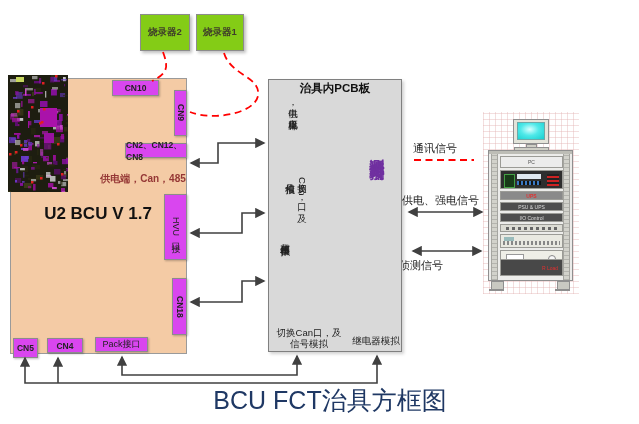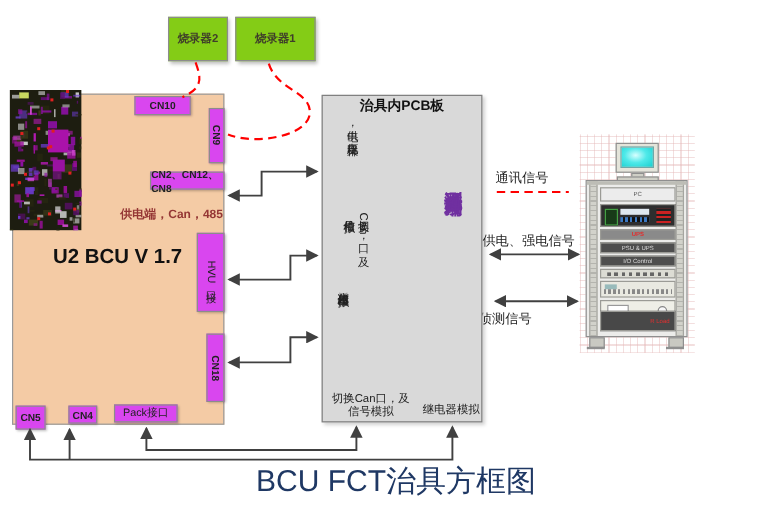--- a/index.html
+++ b/index.html
@@ -40,21 +40,21 @@
         border:1px solid #6ea8a8;}
 </style>
 </head>
 <body>
 
 <div class="canvas">
 
   <div class="box prog z2" style="left:140px;top:14px;width:50px;height:37px;">
     <span>烧录器2</span>
   </div>
-  <div class="box prog z2" style="left:196px;top:14px;width:67px;height:37px;">
+  <div class="box prog z2" style="left:196px;top:14px;width:48px;height:37px;">
     <span>烧录器1</span>
   </div>
 
   <div class="box bcu-board z2" style="left:10px;top:78px;width:177px;height:276px;"></div>
 
   <svg id="pcb-svg" class="abs z3" style="left:8px;top:75px;" width="60" height="117">
       <rect width="60" height="117" fill="#1d1d10"></rect>
       <rect x="15" y="10" width="5.0" height="2.3" fill="#5c0e6e" opacity="0.56"></rect>
       <rect x="26" y="13" width="7.1" height="7.0" fill="#282810" opacity="0.77"></rect>
       <rect x="38" y="100" width="5.2" height="1.5" fill="#d24ad2" opacity="0.98"></rect>
@@ -237,21 +237,21 @@
   <div class="abs z4 small-center" style="left:36px;top:204px;width:124px;font-size:17px;font-weight:bold;color:#111;">U2 BCU V 1.7</div>
   <div class="box conn vconn z4" style="left:164px;top:194px;width:23px;height:66px;font-weight:normal;font-size:9px;">
     <span>HVU接口</span>
     </div>
   <div class="box conn vconn z4" style="left:172px;top:278px;width:15px;height:57px;">
     <span>CN18</span>
     </div>
   <div class="box conn z4" style="left:13px;top:338px;width:25px;height:20px;">
     <span>CN5</span>
     </div>
-  <div class="box conn z4" style="left:57px;top:338px;width:24px;height:15px;">
+  <div class="box conn z4" style="left:47px;top:338px;width:36px;height:15px;">
     <span>CN4</span>
     </div>
   <div class="box conn z4" style="left:95px;top:337px;width:53px;height:15px;font-weight:normal;font-size:9px;">
     <span>Pack接口</span>
     </div>
 
   <div class="box fixture z2" style="left:268px;top:79px;width:134px;height:273px;"></div>
   <div class="abs z4 small-center" style="left:268px;top:81px;width:134px;font-size:11.5px;font-weight:bold;color:#111;">治具内PCB板</div>
   <div class="vtext z4" style="left:287px;top:101px;height:80px;">供电，电压采样</div>
   <div class="vtext z4" style="left:284px;top:176px;height:74px;">

